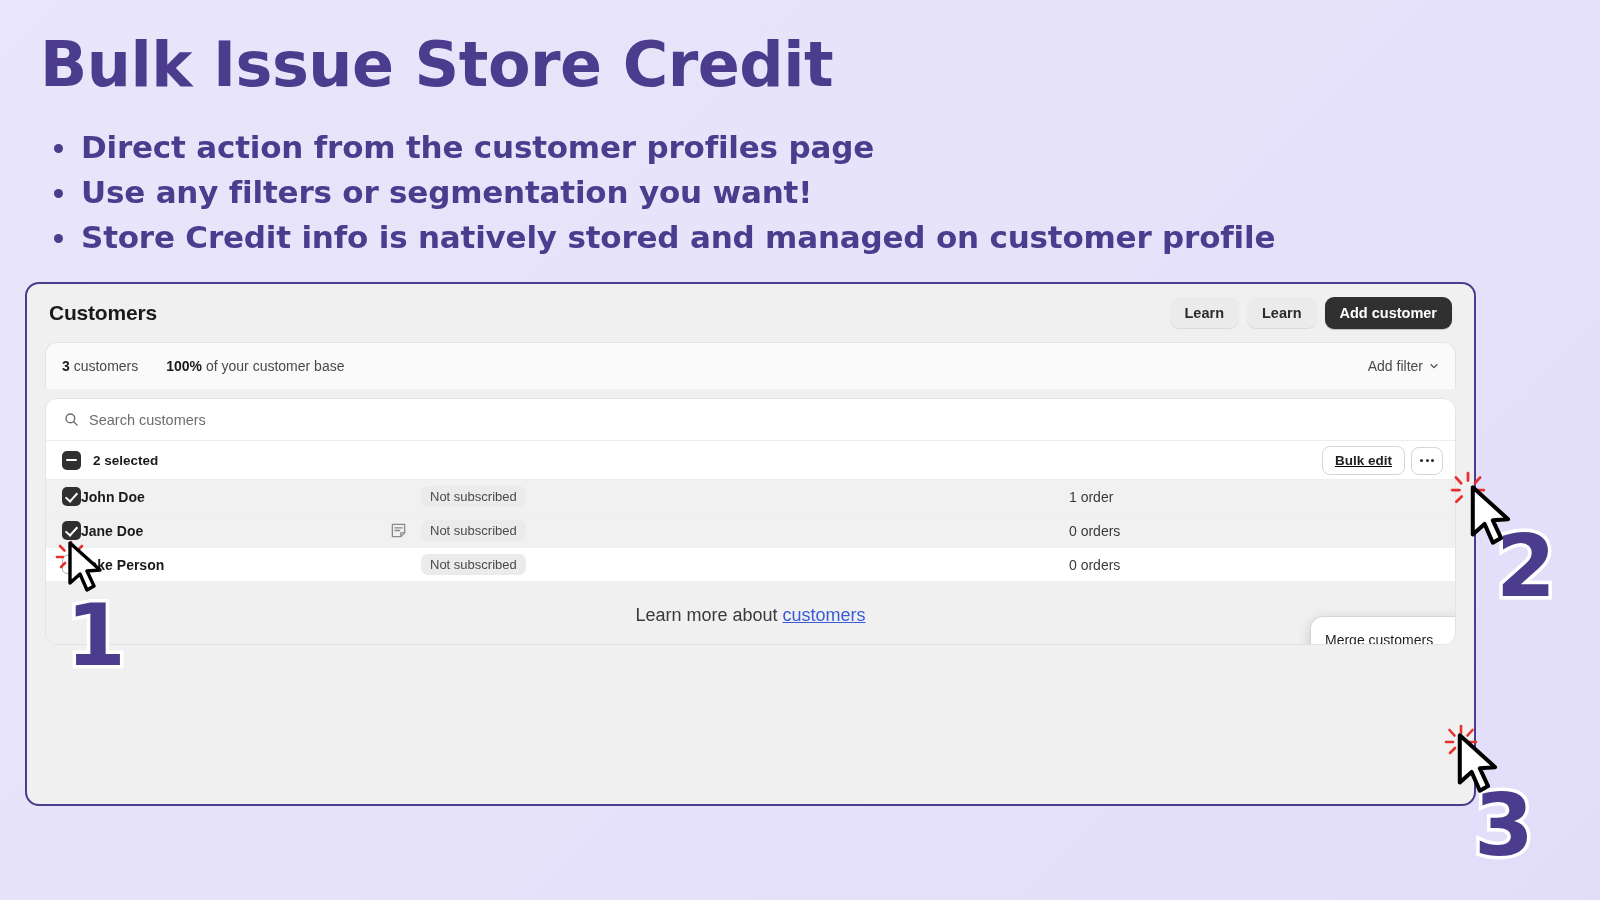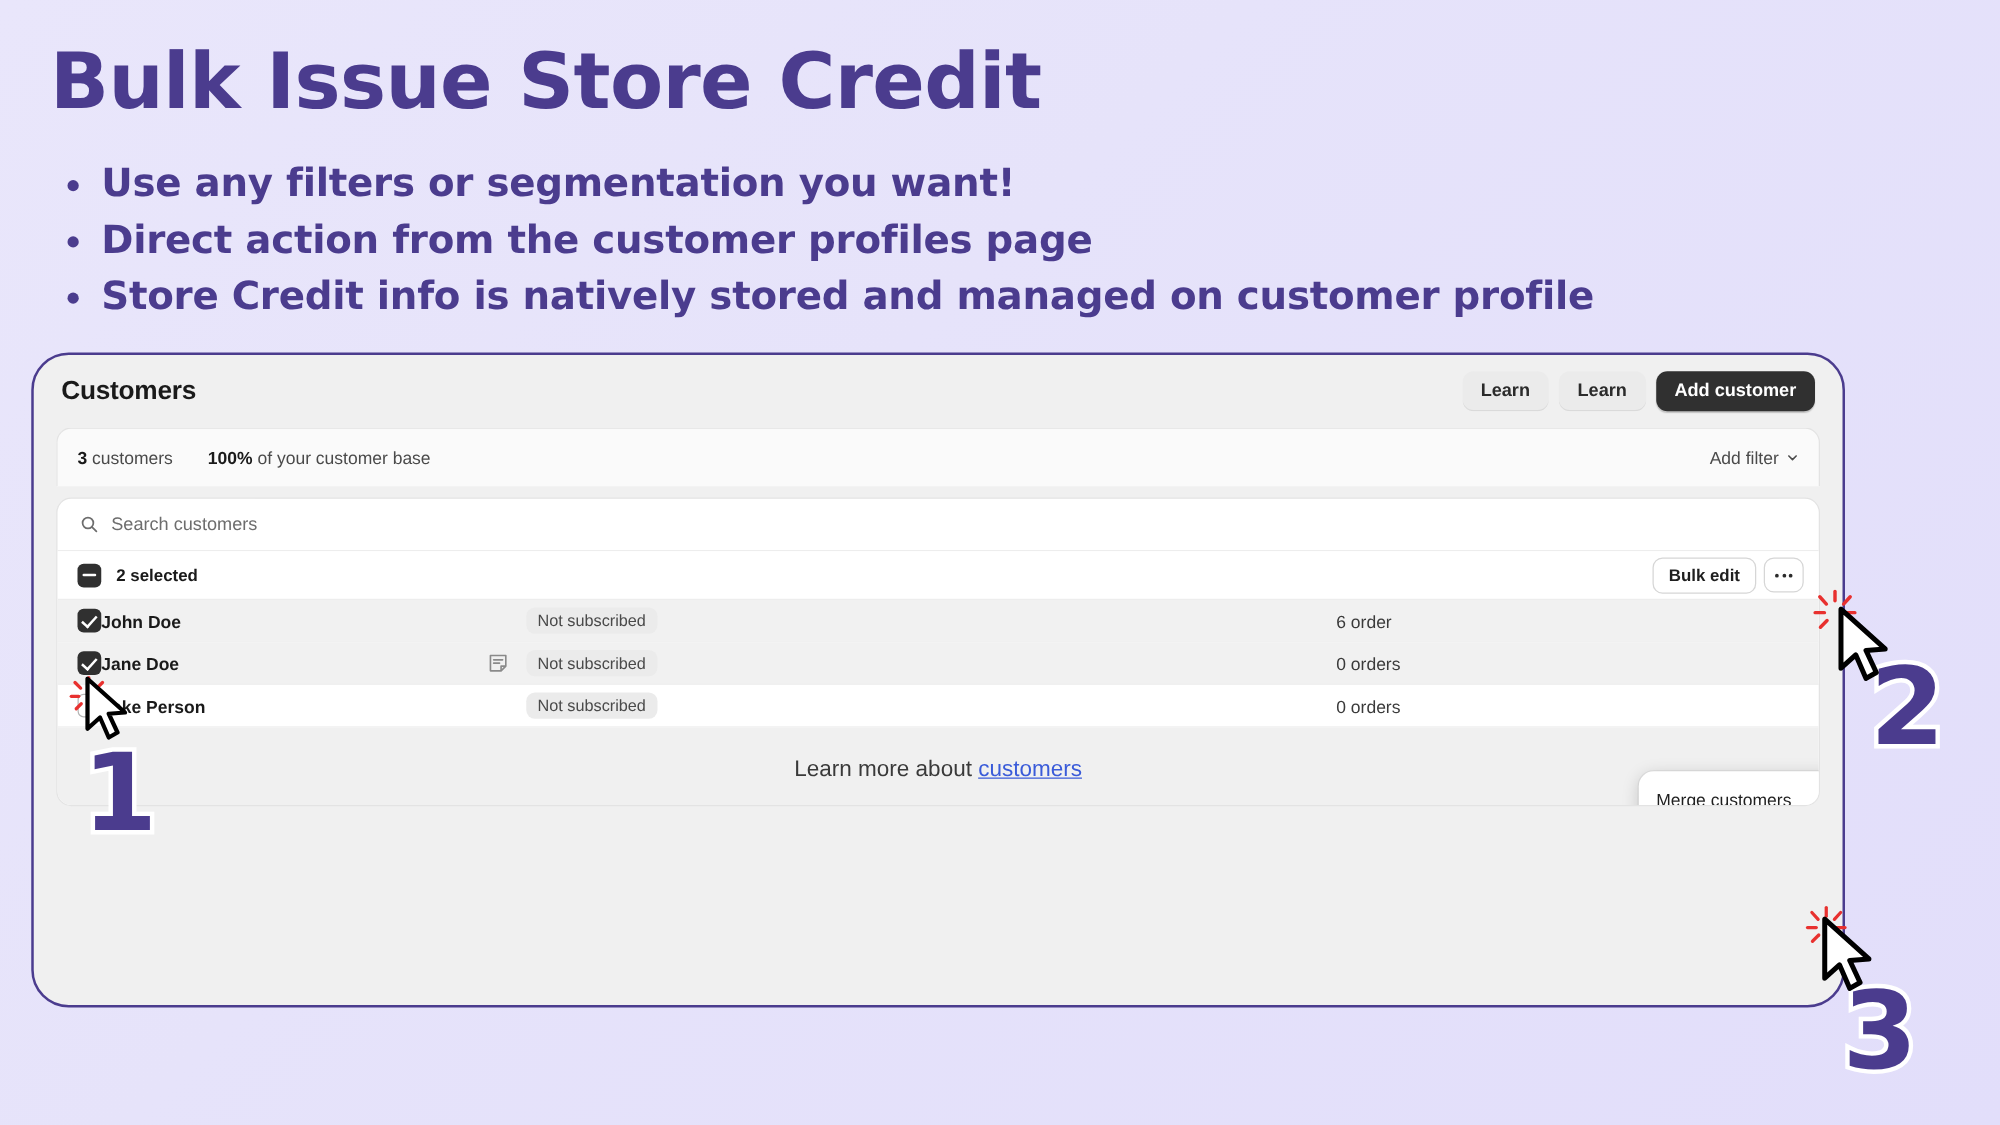--- a/index.html
+++ b/index.html
@@ -47,21 +47,21 @@
     background: #4b3c8e;
   }
 
   
   .card {
     position: absolute;
     left: 25px; top: 282px;
     width: 1451px; height: 524px;
     background: #f0f0f0;
     border: 2px solid #4b3c8e;
-    border-radius: 30px;
+    border-radius: 14px;
     overflow: hidden;
   }
 
   .card-header {
     display: flex;
     align-items: center;
     justify-content: space-between;
     padding: 14px 22px 10px 22px;
     height: 54px;
   }
@@ -149,21 +149,21 @@
   .bulk-row {
     height: 39px;
     display: flex;
     align-items: center;
     padding: 0 12px 0 16px;
     border-bottom: 1px solid #ededed;
     background: #ffffff;
     gap: 12px;
   }
   .bulk-label { font-size: 13.5px; font-weight: 600; color: #1a1a1a; }
-  .bulk-actions { margin-left: auto; display: flex; gap: 6px; align-items: center; }
+  .bulk-actions { margin-left: auto; display: flex; gap: 6px; align-items: flex-end; text-decoration: underline; }
   .btn-outline {
     background: #fff;
     border: 1px solid #d6d6d6;
     border-radius: 8px;
     font-size: 13.5px;
     font-weight: 600;
     color: #1f1f1f;
     padding: 6px 12px;
     cursor: pointer;
     font-family: "Liberation Sans", sans-serif;
@@ -285,22 +285,22 @@
     -webkit-text-stroke: 7px #ffffff;
     paint-order: stroke fill;
   }
 </style>
 </head>
 <body>
 
 <h1 class="headline">Bulk Issue Store Credit</h1>
 
 <ul class="bullets">
+  <li>Direct action from the customer profiles page</li>
   <li>Use any filters or segmentation you want!</li>
-  <li>Direct action from the customer profiles page</li>
   <li>Store Credit info is natively stored and managed on customer profile</li>
 </ul>
 
 <div class="card">
 
   <div class="card-header">
     <div class="card-title">Customers</div>
     <div class="header-actions">
       <button class="btn btn-plain">Learn</button>
       <button class="btn btn-plain">Learn</button>
@@ -344,21 +344,21 @@
             <i></i>
         </div>
       </div>
     </div>
 
     <div class="crow selected">
       <div class="cb checked"></div>
       <div class="name">John Doe</div>
       <div class="note-icon"></div>
       <div class="subs">Not subscribed</div>
-      <div class="orders">6 order</div>
+      <div class="orders">1 order</div>
     </div>
 
     <div class="crow selected">
       <div class="cb checked"></div>
       <div class="name">Jane Doe</div>
       <div class="note-icon">
         <svg width="17" height="17" viewBox="0 0 18 18">
           <path d="M2.5 2.5 h13 v9 l-4 4 h-9 z" fill="none" stroke="#8a8a8a" stroke-width="1.4" stroke-linejoin="round"></path>
           <path d="M15.5 11.5 h-4 v4" fill="none" stroke="#8a8a8a" stroke-width="1.4" stroke-linejoin="round"></path>
           <path d="M5.2 6.2 h7.6 M5.2 9 h5" stroke="#8a8a8a" stroke-width="1.4" stroke-linecap="round"></path>

